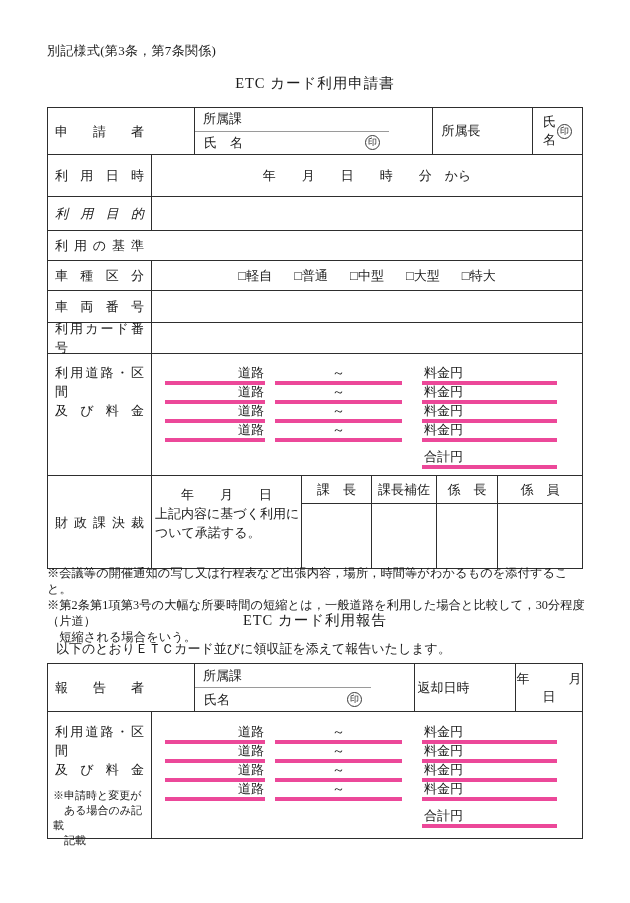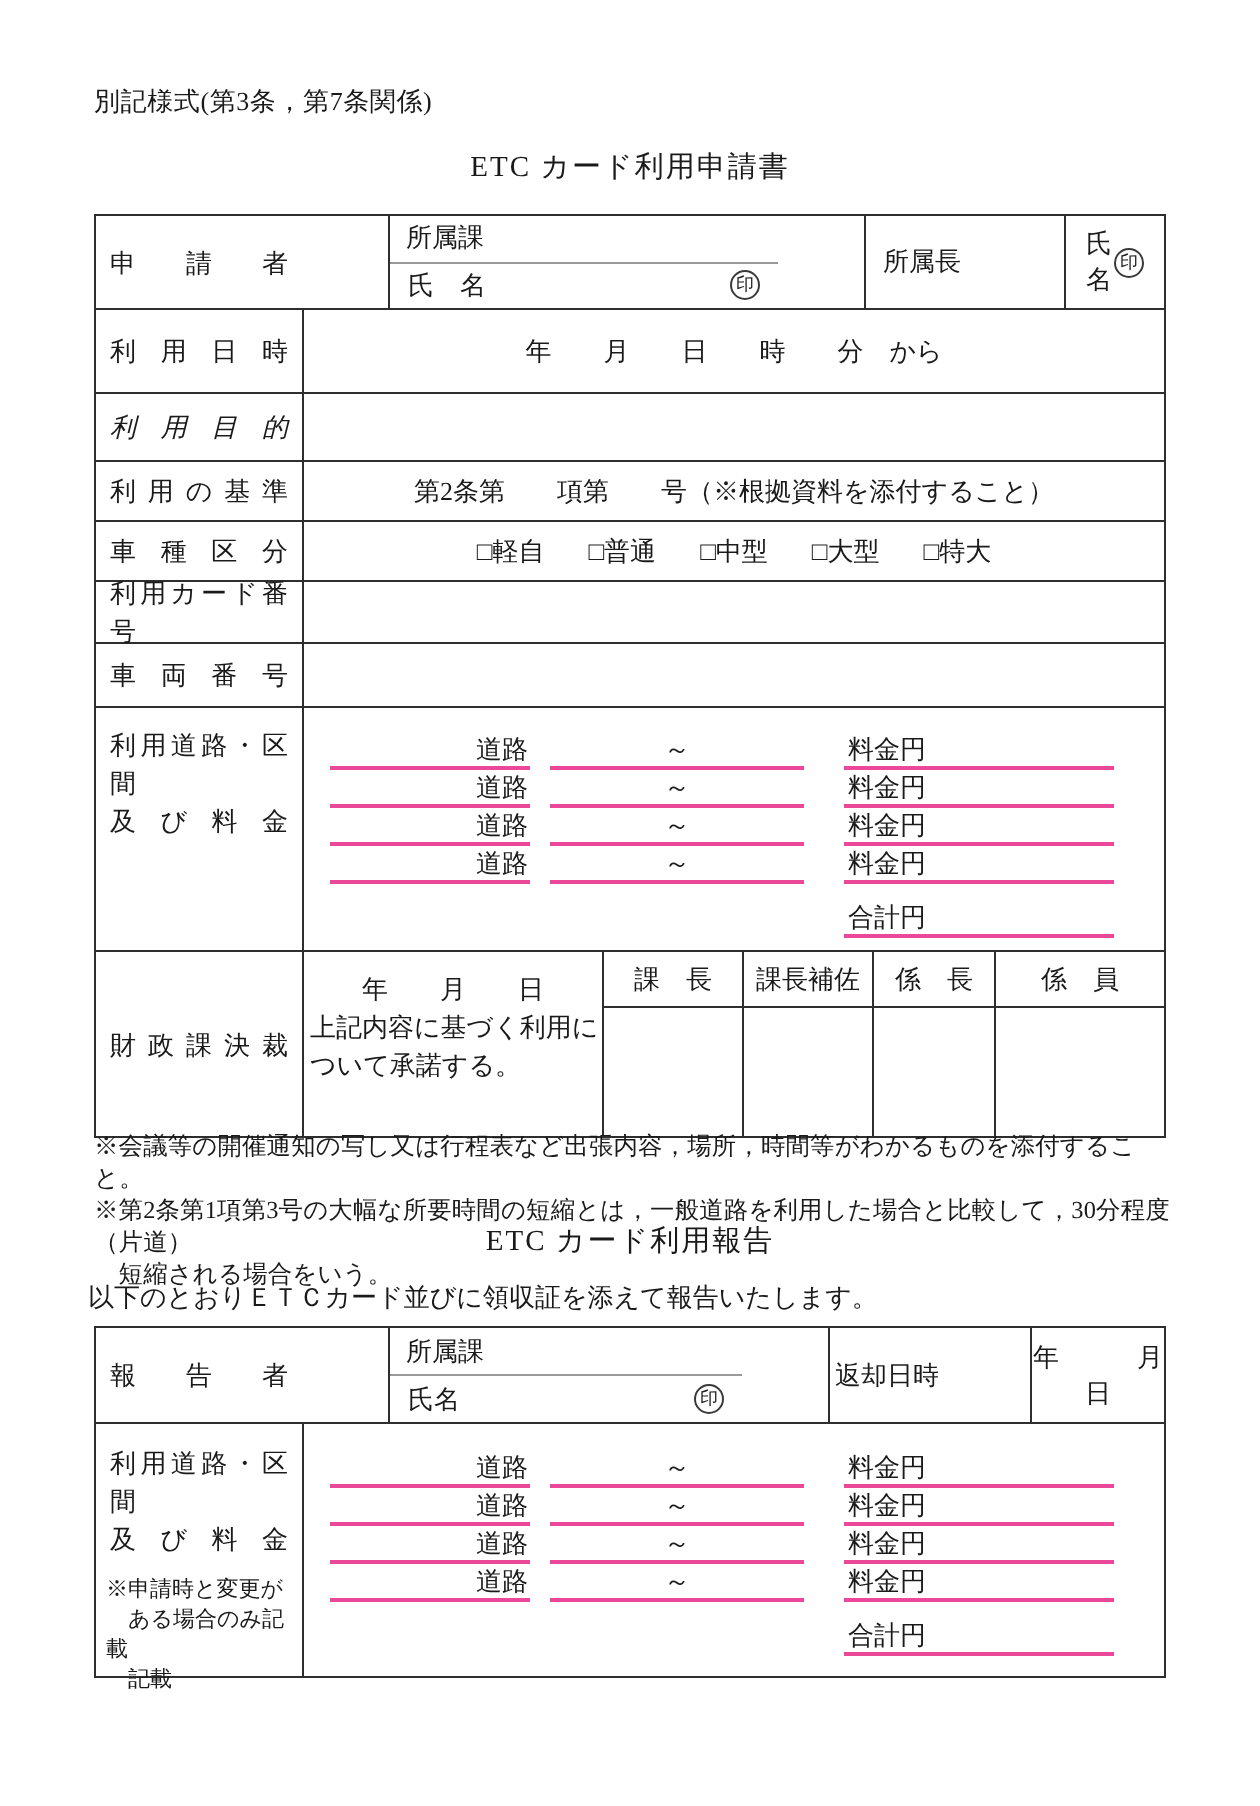--- a/index.html
+++ b/index.html
@@ -6,21 +6,21 @@
   html,body { background:#e8e8e8; }
   body { font-family:"Liberation Serif","DejaVu Serif",serif; color:#1a1a1a; }
   .page {
     position:relative; width:630px; height:903px; background:#ffffff;
     margin:0 auto; overflow:hidden; font-size:13px;
   }
   .style-note { position:absolute; left:47px; top:42px; font-size:13px; letter-spacing:.3px; }
   .doc-title { position:absolute; left:0; width:630px; text-align:center; font-size:14.5px; letter-spacing:1px; }
   .t1 { top:74px; }
   .t2 { top:611px; }
-  .report-intro { position:absolute; left:44px; top:640px; font-size:13px; }
+  .report-intro { position:absolute; left:56px; top:640px; font-size:13px; }
 
   .ftable { position:absolute; left:47px; width:536px; border:1px solid #2e2e2e; background:#fff; }
   .ftable-1 { top:107px; }
   .ftable-2 { top:663px; }
   .frow { display:flex; border-top:1px solid #2e2e2e; align-items:stretch; }
   .frow:first-child { border-top:none;gap:43px; }
   .fcell { border-left:1px solid #2e2e2e; position:relative; }
   .fcell:first-child { border-left:none; }
 
   .labelcol { width:103px; flex:none; display:flex; flex-direction:column; justify-content:center; }
@@ -41,21 +41,21 @@
   }
 
   .two-line-center { line-height:19px; }
 
   .opts { display:flex; justify-content:center; align-items:center; width:100%; }
   .opt { margin:0 11px; white-space:nowrap; }
 
   
   .roads-content { padding:12px 0 0 13px; }
   .road-line { display:flex; align-items:flex-end; height:19px; }
-  .seg { border-bottom:2px solid #ec4899; line-height:17px; white-space:nowrap; }
+  .seg { border-bottom:4px solid #ec4899; line-height:17px; white-space:nowrap; }
   .seg-road { width:100px; text-align:right; padding-right:1px; }
   .gap10 { width:10px; flex:none; }
   .gap20 { width:20px; flex:none; }
   .seg-tilde { width:127px; text-align:center; }
   .seg-fee { width:135px; display:flex; justify-content:flex-start; padding:0 2px; }
   .total-line { margin-left:257px; margin-top:8px; }
 
   
   .approval-mid { width:150px; flex:none; padding-top:9px; line-height:19px; }
   .approval-date { text-align:center; }
@@ -118,50 +118,47 @@
       <div class="fcell labelcol">
         <div class="jlabel">利用目的</div>
       </div>
       <div class="fcell grow"></div>
     </div>
 
     <div class="frow" style="height:30px;">
       <div class="fcell labelcol">
         <div class="jlabel">利用の基準</div>
       </div>
-      <div class="fcell grow vcenter hcenter">
-        <span>第2条第　　項第　　号（※根拠資料を添付すること）</span>
-      </div>
     </div>
 
     <div class="frow" style="height:30px;">
       <div class="fcell labelcol">
         <div class="jlabel">車種区分</div>
       </div>
       <div class="fcell grow vcenter">
         <div class="opts">
           <span class="opt">□軽自</span>
           <span class="opt">□普通</span>
           <span class="opt">□中型</span>
           <span class="opt">□大型</span>
           <span class="opt">□特大</span>
         </div>
       </div>
     </div>
 
+    <div class="frow" style="height:32px;">
+      <div class="fcell labelcol">
+        <div class="jlabel">車両番号</div>
+      </div>
+      <div class="fcell grow"></div>
+    </div>
+
     <div class="frow" style="height:31px;">
       <div class="fcell labelcol">
         <div class="jlabel">利用カード番号</div>
-      </div>
-      <div class="fcell grow"></div>
-    </div>
-
-    <div class="frow" style="height:32px;">
-      <div class="fcell labelcol">
-        <div class="jlabel">車両番号</div>
       </div>
       <div class="fcell grow"></div>
     </div>
 
     <div class="frow" style="height:122px;">
       <div class="fcell labelcol" style="justify-content:flex-start; padding-top:9px;">
         <div class="jlabel">利用道路・区間</div>
         <div class="jlabel">及び料金</div>
       </div>
       <div class="fcell grow roads-content">

